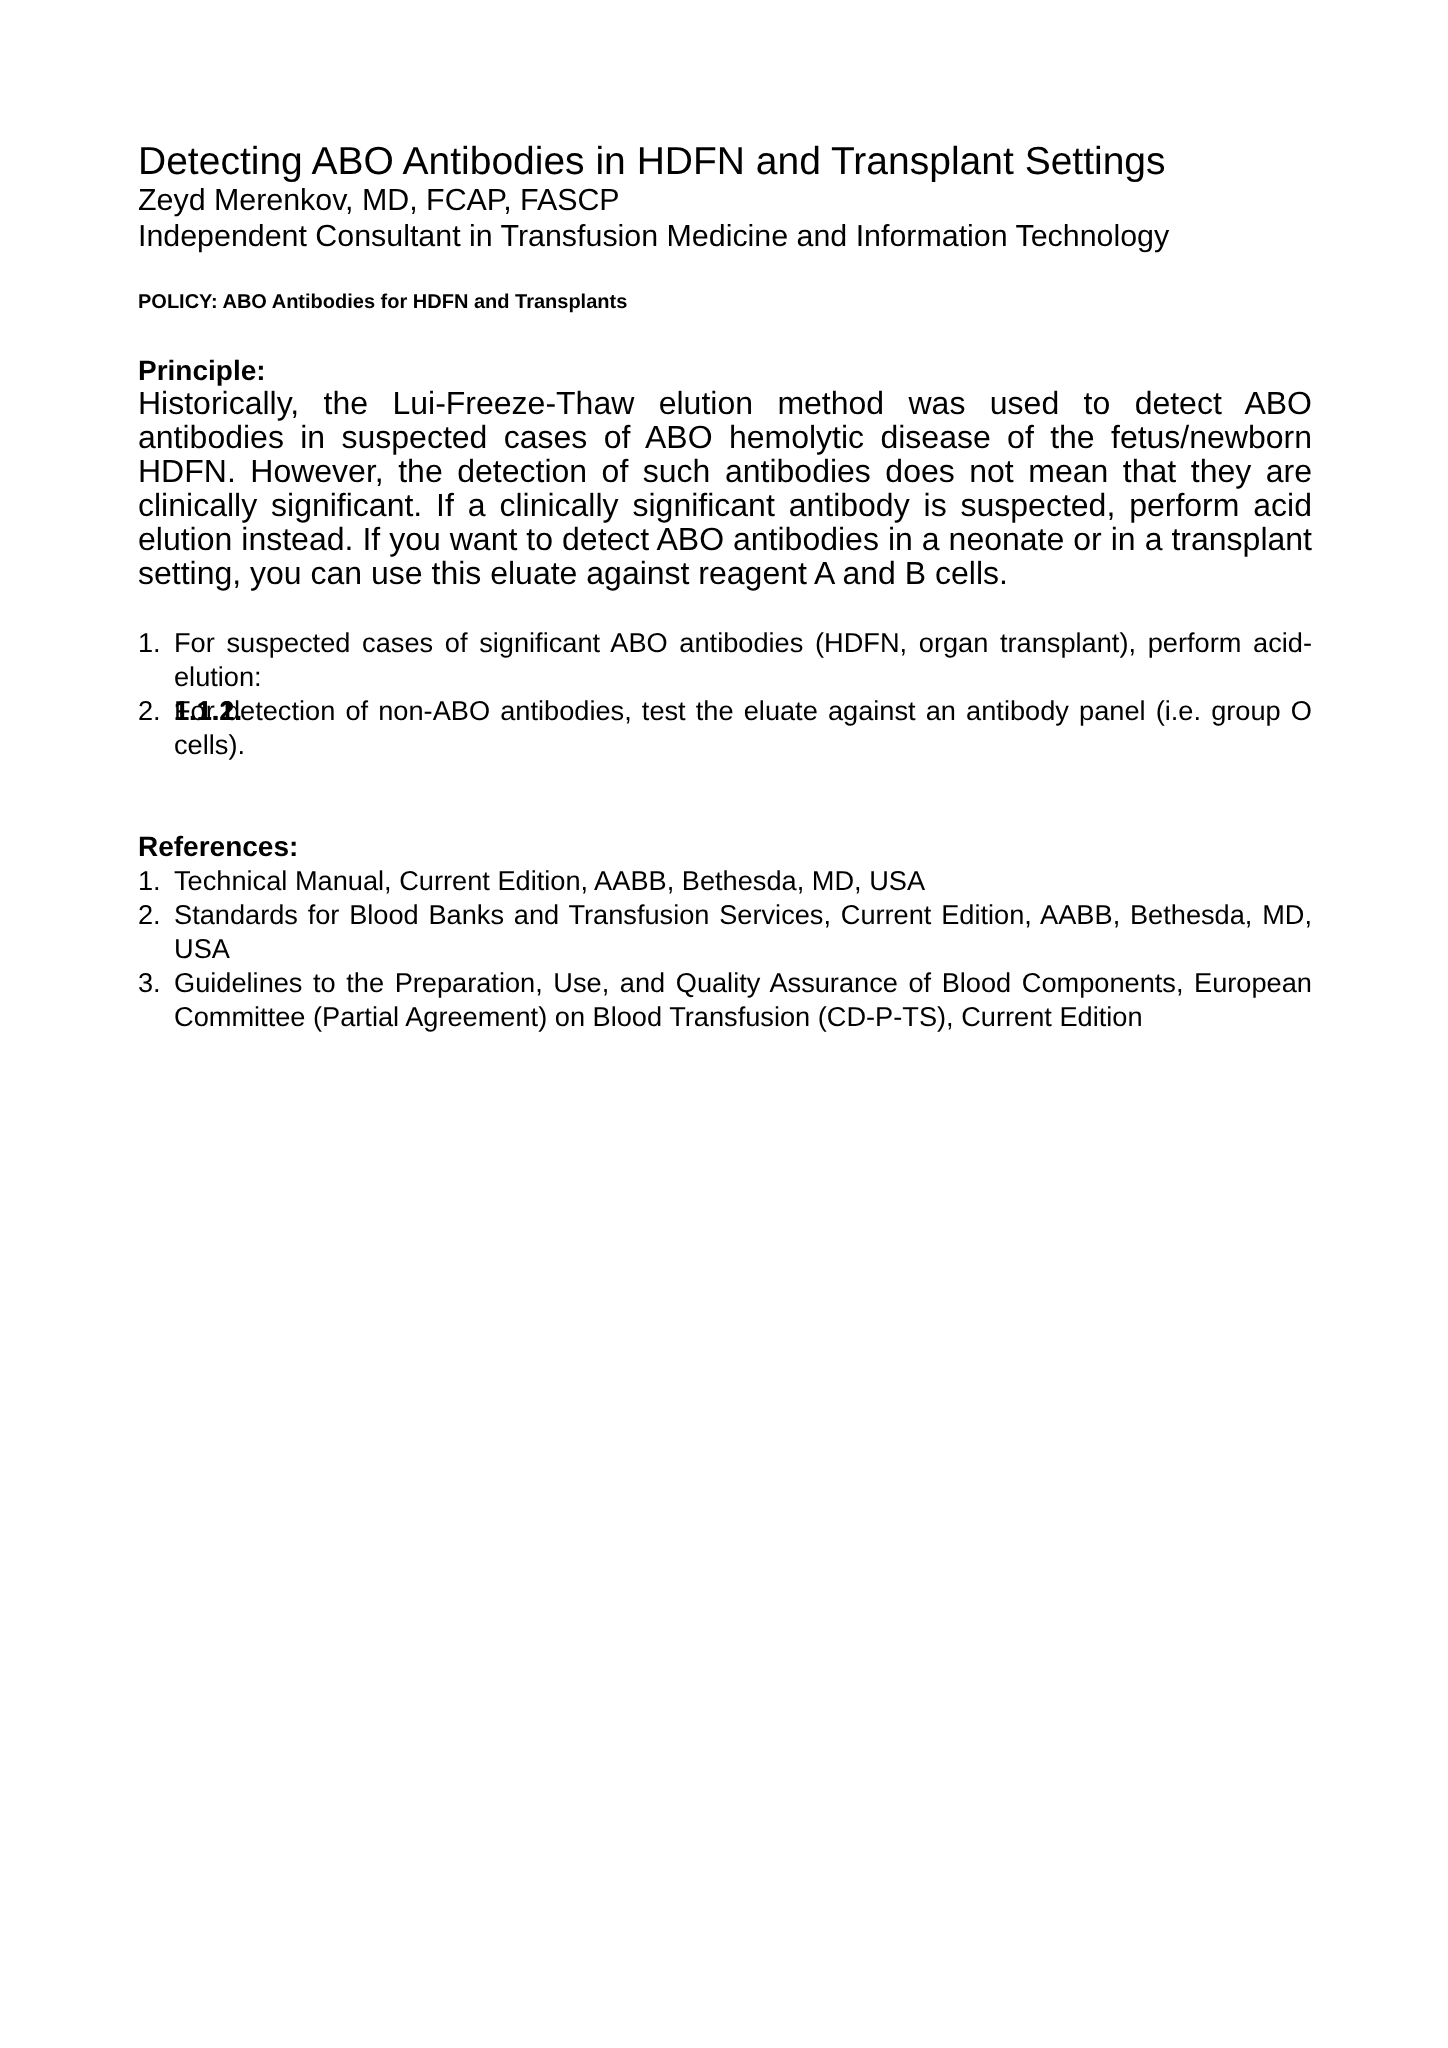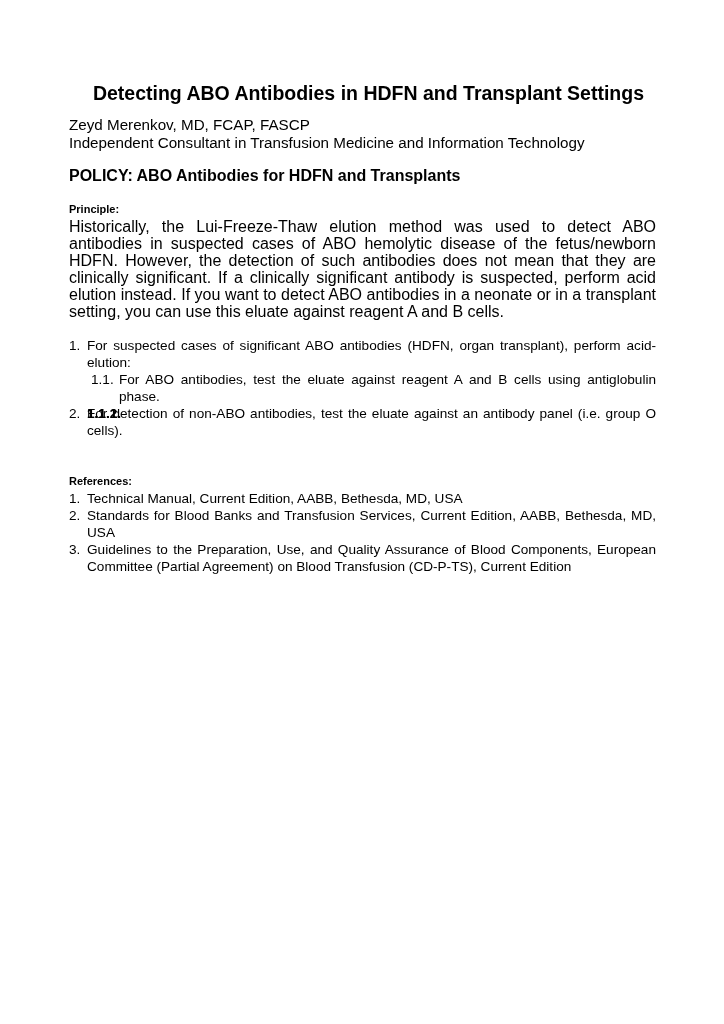--- a/index.html
+++ b/index.html
@@ -1,24 +1,24 @@
 <!DOCTYPE html>
 <html><head>
   <meta charset="utf-8">
   <style>
     html, body { margin: 0; padding: 0; background: #ffffff; }
     body {
       width: 724px; height: 1024px; position: relative; overflow: hidden;
       font-family: "Liberation Sans", sans-serif; color: #000;
     }
     .page { position: absolute; left: 69px; top: 70px; width: 587px; }
-    .title { font-weight: bold; font-size: 19.5px; line-height: 22px; margin: 12px; white-space: nowrap; text-align: right; }
+    .title { font-weight: normal; font-size: 19.5px; line-height: 22px; margin: 0; white-space: nowrap; }
     .subtitle { font-weight: normal; font-size: 15.2px; line-height: 18px; margin: 0; white-space: nowrap; }
-    .policy-head { font-weight: bold; font-size: 16px; line-height: 17px; margin: 15px 0 0 0; white-space: nowrap; }
-    .sec-head { font-weight: bold; font-size: 11px; line-height: 17px; margin: 0; }
+    .policy-head { font-weight: bold; font-size: 10px; line-height: 17px; margin: 15px 0 0 0; white-space: nowrap; }
+    .sec-head { font-weight: bold; font-size: 14px; line-height: 17px; margin: 0; }
     .para { font-size: 16px; line-height: 17px; text-align: justify; margin: 0; }
     .gap1 { height: 17px; }
     .gap2 { height: 34px; }
     .item { position: relative; font-size: 13.6px; line-height: 17px; text-align: justify; }
     .item .num { position: absolute; left: 0; top: 0; }
     .lvl1 { padding-left: 18px; }
     .lvl1 .num { left: 0; }
     .lvl2 { padding-left: 50px; }
     .lvl2 .num { left: 22px; }
     .lvl3 { padding-left: 75px; }
@@ -37,24 +37,20 @@
   <div class="gap1"></div>
 
   <div class="sec-head">Principle:</div>
   <p class="para">Historically, the Lui-Freeze-Thaw elution method was used to detect ABO antibodies in suspected cases of ABO hemolytic disease of the fetus/newborn HDFN.  However, the detection of such antibodies does not mean that they are clinically significant.  If a clinically significant antibody is suspected, perform acid elution instead.  If you want to detect ABO antibodies in a neonate or in a transplant setting, you can use this eluate against reagent A and B cells.</p>
   <div class="gap1"></div>
 
   <div class="item lvl1">
     <span class="num">1.</span>
     <span class="txt">For suspected cases of significant ABO antibodies (HDFN, organ transplant), perform acid-elution:</span>
   </div>
-  <div class="item lvl2">
-    <span class="num">1.1.</span>
-    <span class="txt">For ABO antibodies, test the eluate against reagent A and B cells using antiglobulin phase.</span>
-  </div>
   <div class="item lvl3">
     <span class="num">1.1.1.</span>
   </div>
   <div class="item lvl3">
     <span class="num">1.1.2.</span>
   </div>
   <div class="item lvl1">
     <span class="num">2.</span>
     <span class="txt">For detection of non-ABO antibodies, test the eluate against an antibody panel (i.e. group O cells).</span>
   </div>

